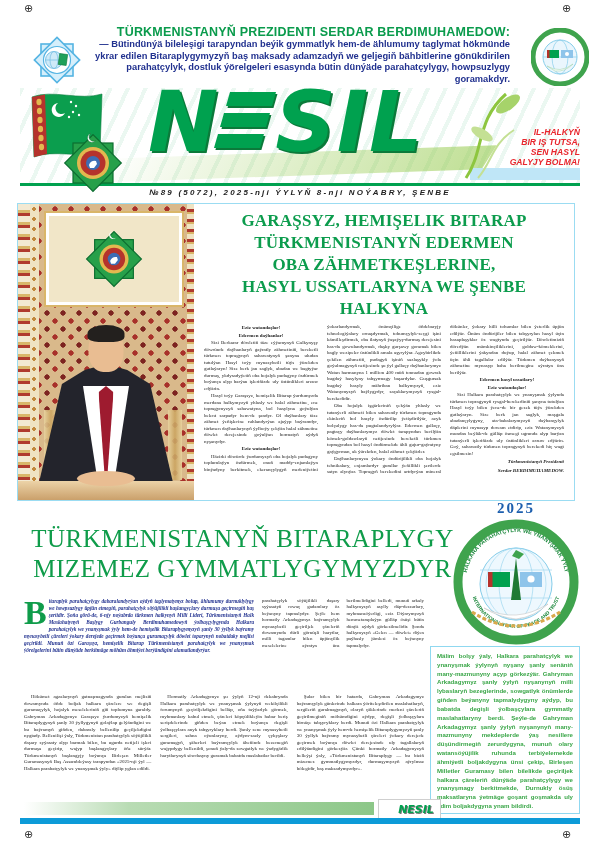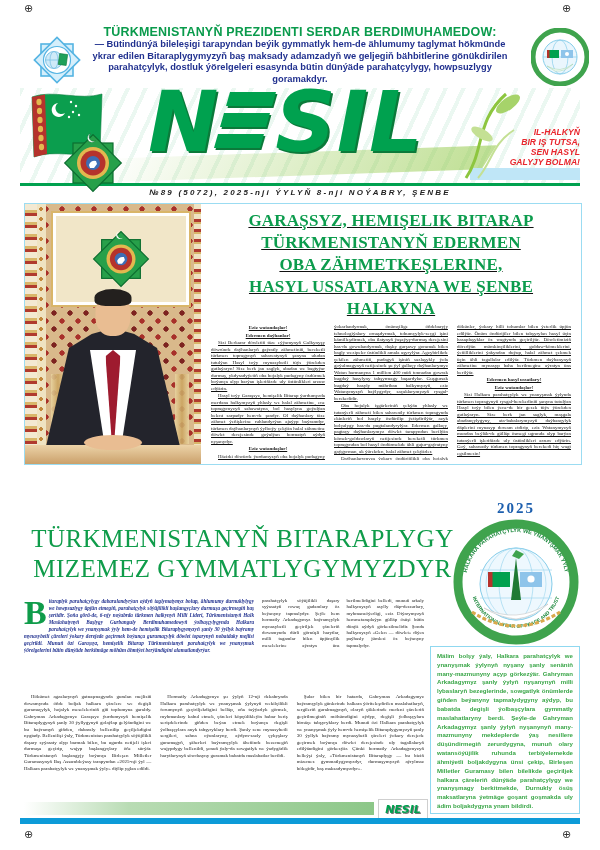--- a/index.html
+++ b/index.html
@@ -2,21 +2,21 @@
 <html><head>
 <meta charset="utf-8">
 <style>
   html,body{margin:0;padding:0;}
   .page{position:relative;width:600px;height:850px;background:#fff;overflow:hidden;
         font-family:"Liberation Serif",serif;color:#111;}
   .abs{position:absolute;}
   .cropmark{position:absolute;font-size:11px;color:#333;font-family:"DejaVu Sans",sans-serif;}
 
   
-  .quote{position:absolute;left:90px;top:25px;width:420px;text-align:center;
+  .quote{position:absolute;left:90px;top:25px;width:420px;text-align:right;
          font-family:"Liberation Sans",sans-serif;}
   .quote-title{font-size:12.5px;font-weight:bold;color:#0a9b4c;letter-spacing:.2px;}
   .quote-body{margin-top:0;font-size:9.3px;font-weight:bold;color:#21318f;line-height:1.25;}
 
   
   .mast-stripes{left:20px;top:88px;width:560px;height:96px;
      background:repeating-linear-gradient(115deg,rgba(0,161,79,.08) 0 4px,transparent 4px 16px);}
   .swoosh{left:105px;top:152px;width:380px;height:24px;z-index:1;
      background:linear-gradient(90deg,rgba(141,198,63,0),rgba(141,198,63,.55));
      transform:skewX(-32deg) skewY(-2deg);}
@@ -38,22 +38,22 @@
      background:linear-gradient(180deg,#5fc8ef,#149ad6);}
   .ribbon span{position:relative;display:block;text-align:center;color:#fff;
      font-family:"Liberation Sans",sans-serif;font-style:italic;font-weight:bold;
      font-size:7.4px;line-height:15px;letter-spacing:1px;}
   .greenline{left:20px;top:183px;width:560px;height:3px;background:#00a14f;z-index:2;}
   .dateline{left:0;top:188px;width:100%;text-align:center;z-index:4;color:#222;
      font-family:"Liberation Sans",sans-serif;font-style:italic;font-weight:bold;
      font-size:8px;letter-spacing:2.2px;}
 
   
-  .article1{left:24px;top:203px;width:558px;height:262px;border:1.5px solid #9bdcf2;
-     box-sizing:border-box;display:flex;background:#fff;text-decoration:underline;}
+  .article1{left:17px;top:203px;width:558px;height:298px;border:1.5px solid #9bdcf2;
+     box-sizing:border-box;display:flex;background:#fff;}
   .photo{position:relative;width:176px;flex:none;overflow:hidden;
      background-color:#d9b98b;
      background-image:
        radial-gradient(circle at 5px 5px,#a8302a 2.4px,transparent 2.9px),
        radial-gradient(circle at 13px 13px,#7d2320 2.4px,transparent 2.9px);
      background-size:16px 16px;}
   .photo .strip1{position:absolute;left:0;top:0;bottom:0;width:12px;
      background:repeating-linear-gradient(180deg,#f3e9d2 0 6px,#d9b66a 6px 9px,#b03a2e 9px 12px);}
   .photo .strip2{position:absolute;left:12px;top:0;bottom:0;width:9px;background:#efe3c2;
      background-image:radial-gradient(circle at 4px 5px,#c2883c 1.6px,transparent 2px);
@@ -103,21 +103,21 @@
   .maincols{left:24px;top:694px;width:400px;height:104px;column-count:3;column-gap:9px;
      font-size:5px;line-height:1.3;text-align:justify;overflow:hidden;color:#1a1a1a;}
   .greenbox{left:430px;top:646px;width:150px;height:168px;border:1.2px solid #8fd8f0;
      box-sizing:border-box;padding:5px 6px;color:#3aa648;font-family:"Liberation Sans",sans-serif;
      font-weight:bold;font-size:6.1px;line-height:1.45;text-align:justify;overflow:hidden;}
   .greenbar{left:24px;top:802px;width:350px;height:13px;
      background:linear-gradient(90deg,#ffffff,#b9dcb4 30%,#8cc788);}
   .minilogo{left:378px;top:799px;width:48px;height:18px;border:1px solid #cfcfcf;background:#fff;
      display:flex;align-items:center;justify-content:center;color:#00a14f;
      font-family:"DejaVu Sans",sans-serif;font-style:italic;font-weight:900;font-size:11px;
-     text-shadow:1px 1px 0 #777;}
+     text-shadow:1px 1px 0 #777;padding-left:13px;}
   .bluebar{left:20px;top:818px;width:560px;height:6px;background:#0d9bd8;}
 </style>
 </head>
 <body>
 
 <div class="page">
 
   <span class="cropmark" style="left:24px;top:2px;">⊕</span>
   <span class="cropmark" style="left:562px;top:2px;">⊕</span>
   <span class="cropmark" style="left:24px;top:828px;">⊕</span>

